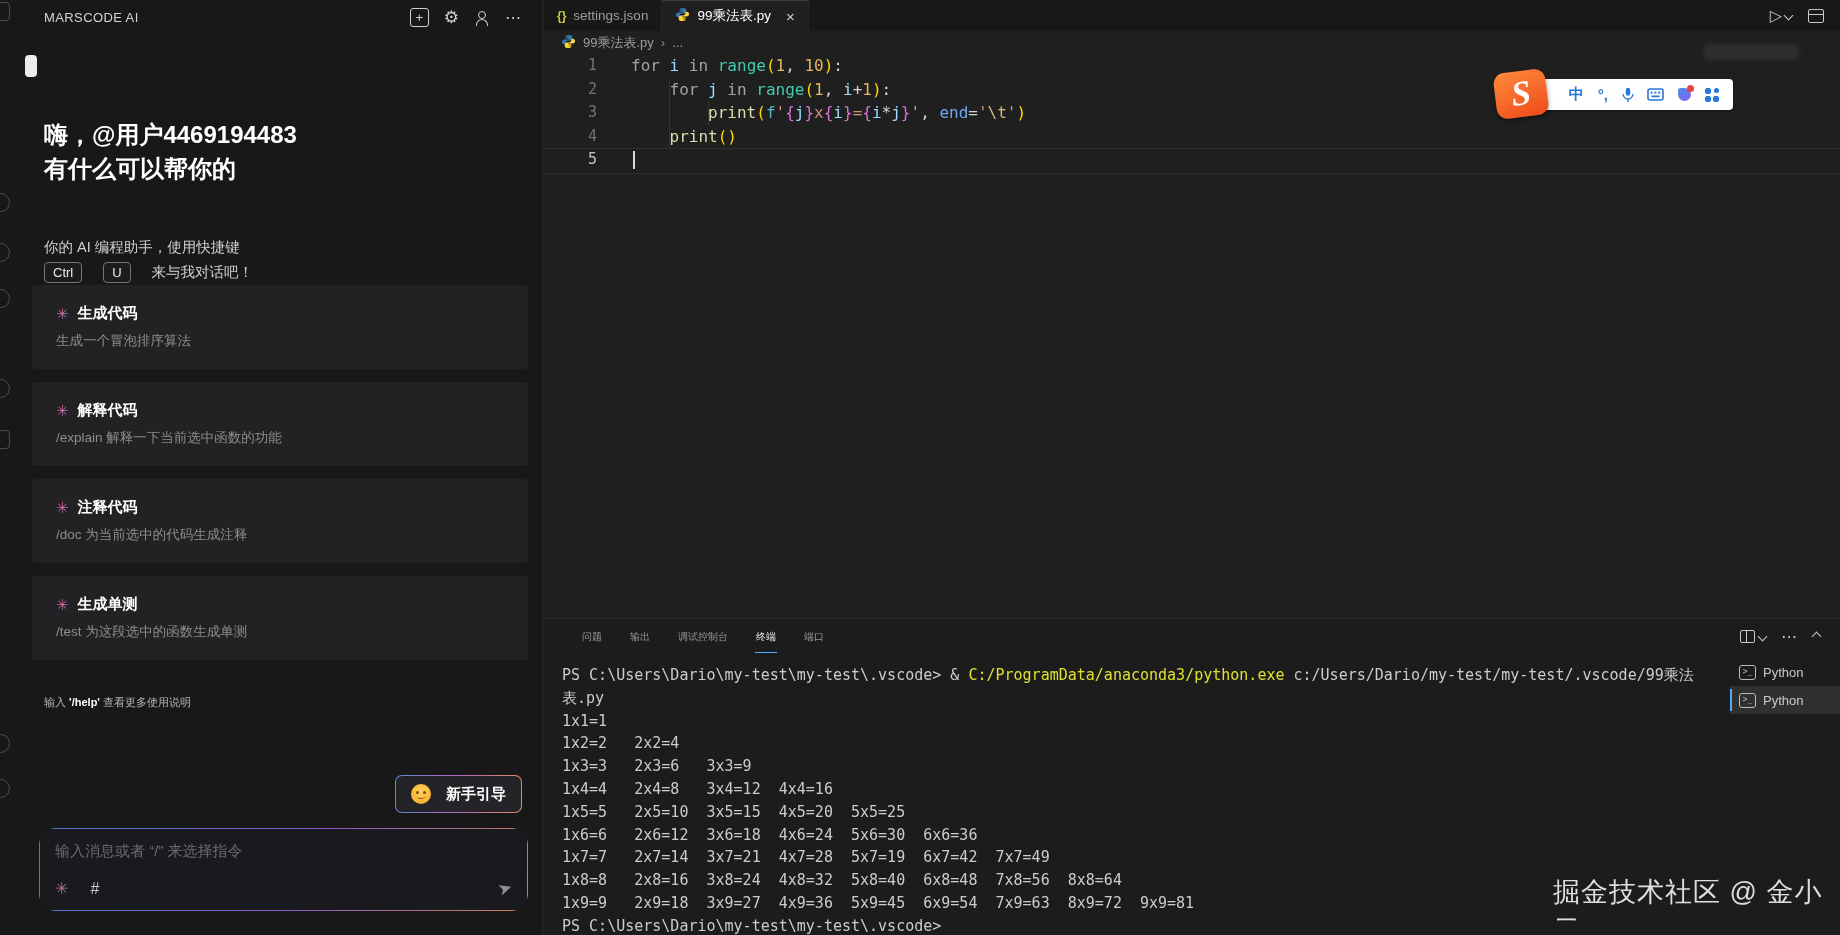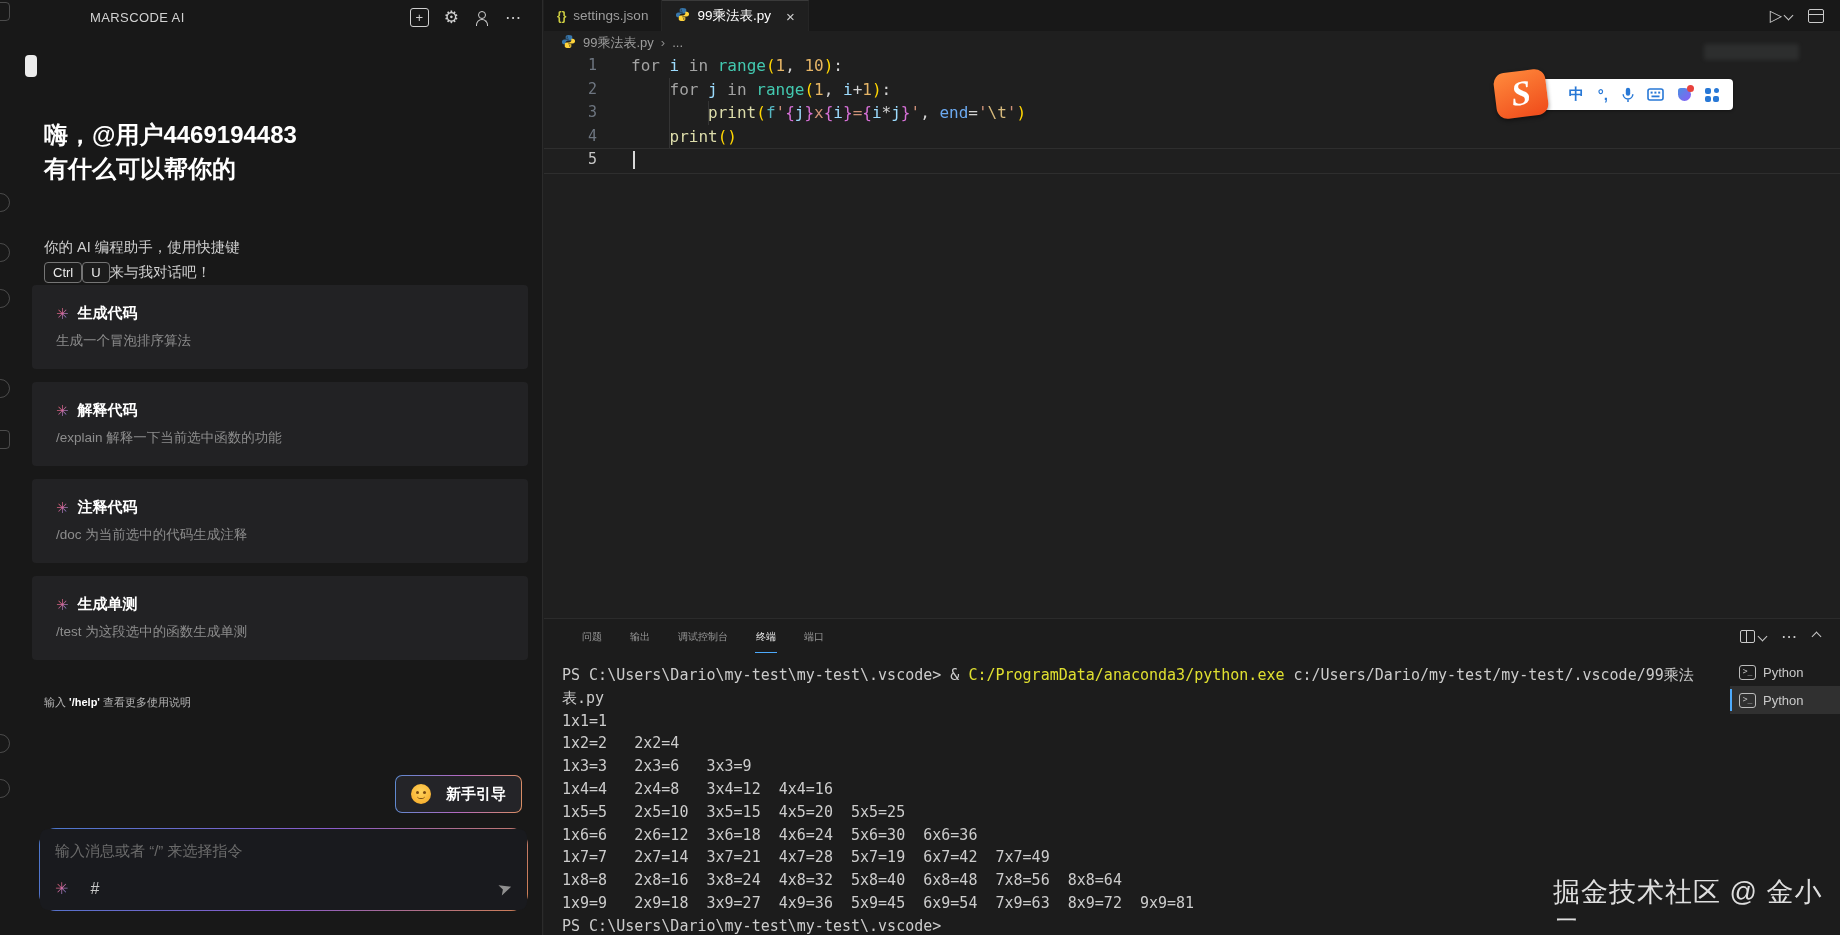--- a/index.html
+++ b/index.html
@@ -9,38 +9,38 @@
 
   
   .activity-bar{position:absolute;left:0;top:0;width:22px;height:100%;background:#181818;border-right:1px solid #262626;}
   .ab-shape{position:absolute;left:-9px;width:17px;height:17px;border:1.6px solid #8a8a8a;border-radius:50%;opacity:.45;}
   .ab-sq{border-radius:4px;}
   .activity-indicator{position:absolute;left:25px;top:55px;width:12px;height:22px;background:#ececec;border-radius:4px;z-index:5;}
 
   
   .sidebar{position:absolute;left:22px;top:0;width:521px;height:100%;background:#181818;border-right:1px solid #2b2b2b;box-sizing:border-box;}
   .sb-header{display:flex;align-items:center;justify-content:space-between;padding:7px 20px 0 22px;}
-  .sb-title{font-size:13px;color:#d2d2d2;letter-spacing:.4px;margin-left:46px;}
+  .sb-title{font-size:13px;color:#d2d2d2;letter-spacing:.4px;}
   .sb-actions{display:flex;align-items:center;gap:15px;color:#cfcfcf;}
   .plus-box{display:inline-flex;align-items:center;justify-content:center;width:17px;height:17px;border:1.3px solid #cfcfcf;border-radius:3px;font-size:13px;line-height:1;cursor:pointer;}
   .gear{font-size:17px;cursor:pointer;}
   .person{width:16px;height:16px;position:relative;cursor:pointer;}
   .person::before{content:"";position:absolute;left:4px;top:1px;width:6px;height:6px;border:1.4px solid #cfcfcf;border-radius:50%;}
   .person::after{content:"";position:absolute;left:2px;top:9px;width:10px;height:6px;border:1.4px solid #cfcfcf;border-bottom:none;border-radius:6px 6px 0 0;}
   .more{font-size:16px;letter-spacing:1px;cursor:pointer;}
 
   .banner-wrap{position:absolute;left:8px;right:6px;top:42px;padding:1px;border-radius:7px;
     background:linear-gradient(95deg,#5d8ad0 0%,#8f68c9 55%,#d98e62 100%);cursor:pointer;}
   .banner{border-radius:6px;background:linear-gradient(95deg,#232f48 0%,#2c2538 60%,#342630 100%);
     color:#fff;font-size:15px;text-align:center;padding:8px 0;white-space:nowrap;}
   .banner b{font-weight:bold;}
 
   .greeting{position:absolute;left:22px;top:118px;margin:0;color:#fff;font-size:24px;line-height:34px;font-weight:bold;}
   .intro{position:absolute;left:22px;top:238px;color:#d0d0d0;font-size:14.5px;}
-  .keys-row{position:absolute;left:22px;top:262px;display:flex;align-items:center;gap:0;color:#d0d0d0;font-size:14.5px;}
+  .keys-row{position:absolute;left:22px;top:262px;display:flex;align-items:center;gap:21px;color:#d0d0d0;font-size:14.5px;}
   kbd{border:1px solid #757575;border-radius:4px;padding:2px 8px;font-size:13px;color:#ececec;background:#1c1c1c;font-family:inherit;cursor:pointer;}
 
   .cards{position:absolute;left:10px;width:496px;top:285px;display:flex;flex-direction:column;gap:13px;}
   .card{background:#222224;border-radius:4px;height:84px;box-sizing:border-box;padding:19px 20px 0 24px;cursor:pointer;}
   .card-title{color:#fff;font-size:15px;font-weight:bold;display:flex;align-items:center;gap:9px;}
   .spark{font-size:15px;background:linear-gradient(130deg,#e85d5d 10%,#d86a9b 45%,#5b8def 90%);
          -webkit-background-clip:text;background-clip:text;color:transparent;}
   .card-desc{margin-top:9px;color:#8d8d8d;font-size:13.5px;}
 
   .help-hint{position:absolute;left:22px;top:695px;color:#b5b5b5;font-size:11px;}

